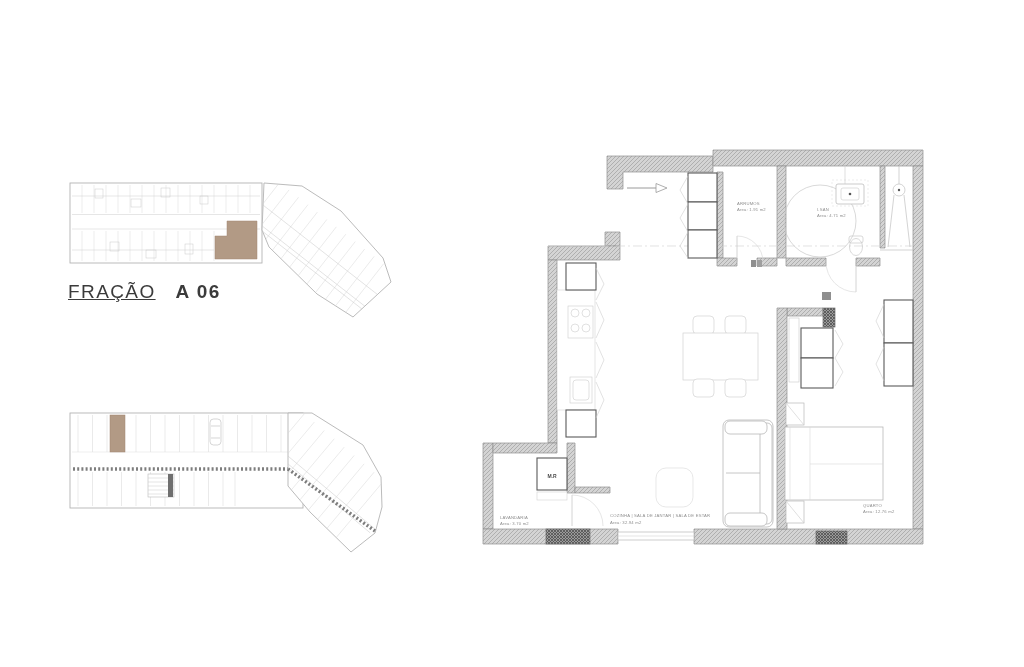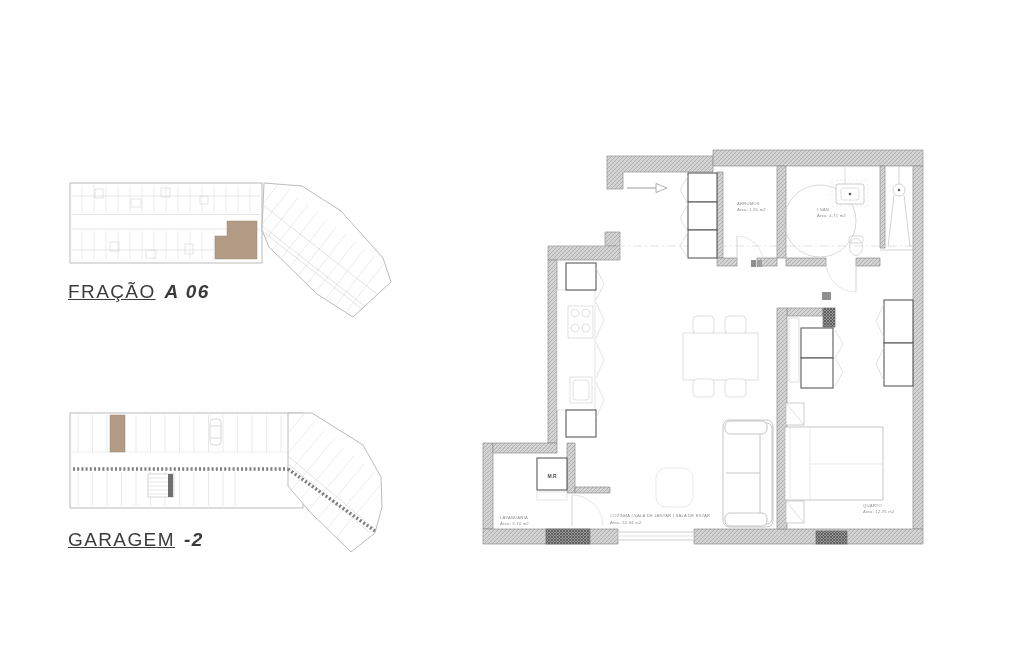--- a/index.html
+++ b/index.html
@@ -1,21 +1,21 @@
 <!DOCTYPE html>
 <html><head>
 <meta charset="utf-8">
 <style>
   html,body{margin:0;padding:0;background:#fff;}
   .page{position:relative;width:1024px;height:667px;background:#ffffff;overflow:hidden;
         font-family:"Liberation Sans",sans-serif;}
   .plan-label{position:absolute;font-size:19px;letter-spacing:1.4px;color:#3b3b3b;
               white-space:nowrap;}
   .plan-label .lbl-light{font-weight:400;text-decoration:underline;}
-  .plan-label .lbl-bold{font-weight:700;margin-left:9px;font-style:italic;}
+  .plan-label .lbl-bold{font-weight:700;margin-left:20px;}
   svg{position:absolute;top:0;left:0;}
   svg text{font-family:"Liberation Sans",sans-serif;}
   .tiny{font-size:4.2px;fill:#8f8f8f;letter-spacing:.2px;}
   .mr{font-size:5px;fill:#4a4a4a;font-weight:bold;}
 </style>
 </head>
 <body>
 
 <div class="page">
 
@@ -260,17 +260,14 @@
       <text class="tiny" x="863" y="507">QUARTO</text>
       <text class="tiny" x="863" y="513">Área: 12.76 m2</text>
       <text class="mr" x="552" y="478" text-anchor="middle">M.R</text>
     </g>
   </g>
 </svg>
 
 <div class="plan-label" style="left:68px;top:281px;">
   <span class="lbl-light">FRAÇÃO</span><span class="lbl-bold">A 06</span>
 </div>
-<div class="plan-label" style="left:68px;top:529px;">
-  <span class="lbl-light">GARAGEM</span><span class="lbl-bold">-2</span>
+
 </div>
 
-</div>
-
 </body></html>

